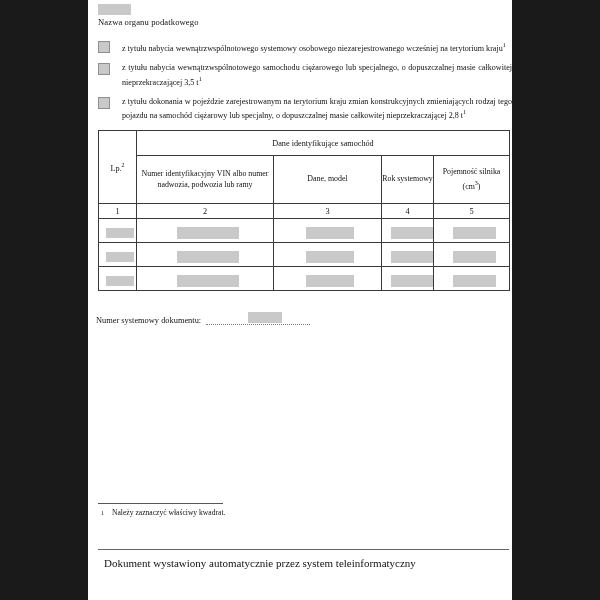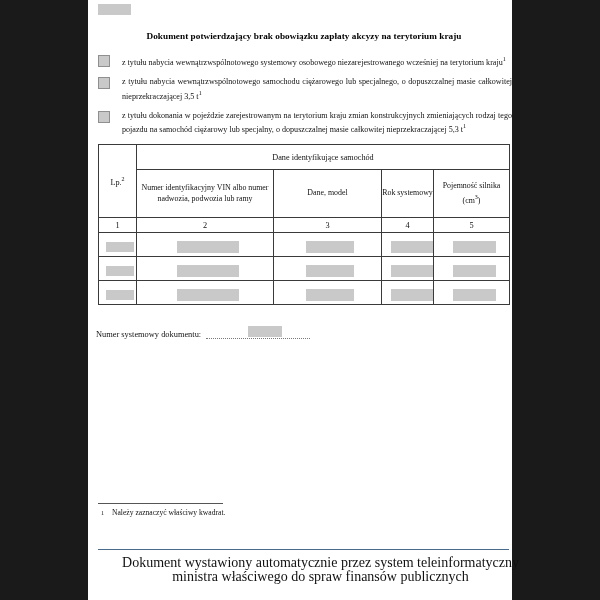--- a/index.html
+++ b/index.html
@@ -179,54 +179,53 @@
   
   .bottom-rule {
     position: absolute;
     left: 2px;
     top: 549px;
     width: 411px;
     border-top: 1.6px solid #4a6b8a;
   }
   .bottom-block {
     position: absolute;
-    left: 19px;
+    left: 8px;
     top: 556px;
     width: 411px;
-    text-align: center;
-    font-size: 14px;
+    font-size: 11px;
     line-height: 14px;
     color: #111;
   }
 </style>
 </head>
 <body>
 
 <div id="page">
   <div id="content">
 
     <div class="redact organ-redact"></div>
-
-    <div class="doc-title">Dokument potwierdzający brak obowiązku zapłaty akcyzy na terytorium kraju</div>
+    <div class="organ-label">Nazwa organu podatkowego</div>
+
 
     <div class="clauses">
 
       <div class="clause">
         <span class="cbox"></span>
         <span class="clause-text"><span>z tytułu nabycia wewnątrzwspólnotowego systemowy osobowego niezarejestrowanego wcześniej na terytorium kraju</span><sup>1</sup></span>
       </div>
 
       <div class="clause">
         <span class="cbox"></span>
         <span class="clause-text"><span>z tytułu nabycia wewnątrzwspólnotowego samochodu ciężarowego lub specjalnego, o dopuszczalnej masie całkowitej nieprzekraczającej 3,5 t</span><sup>1</sup></span>
       </div>
 
       <div class="clause">
         <span class="cbox"></span>
-        <span class="clause-text"><span>z tytułu dokonania w pojeździe zarejestrowanym na terytorium kraju zmian konstrukcyjnych zmieniających rodzaj tego pojazdu na samochód ciężarowy lub specjalny, o dopuszczalnej masie całkowitej nieprzekraczającej 5,3 t</span><sup>1</sup></span>
+        <span class="clause-text"><span>z tytułu dokonania w pojeździe zarejestrowanym na terytorium kraju zmian konstrukcyjnych zmieniających rodzaj tego pojazdu na samochód ciężarowy lub specjalny, o dopuszczalnej masie całkowitej nieprzekraczającej 2,8 t</span><sup>1</sup></span>
       </div>
 
     </div>
 
     <table class="veh">
       <colgroup>
         <col class="c1">
           <col class="c2">
           <col class="c3">
           <col class="c4">
@@ -289,17 +288,16 @@
       <div class="fn">
         <span class="fn-mark">1</span>
         <span class="fn-text">Należy zaznaczyć właściwy kwadrat.</span>
       </div>
 
     </div>
 
     <div class="bottom-rule"></div>
     <div class="bottom-block">
       <div>Dokument wystawiony automatycznie przez system teleinformatyczny</div>
-      <div>ministra właściwego do spraw finansów publicznych</div>
     </div>
 
   </div>
 </div>
 
 </body></html>

